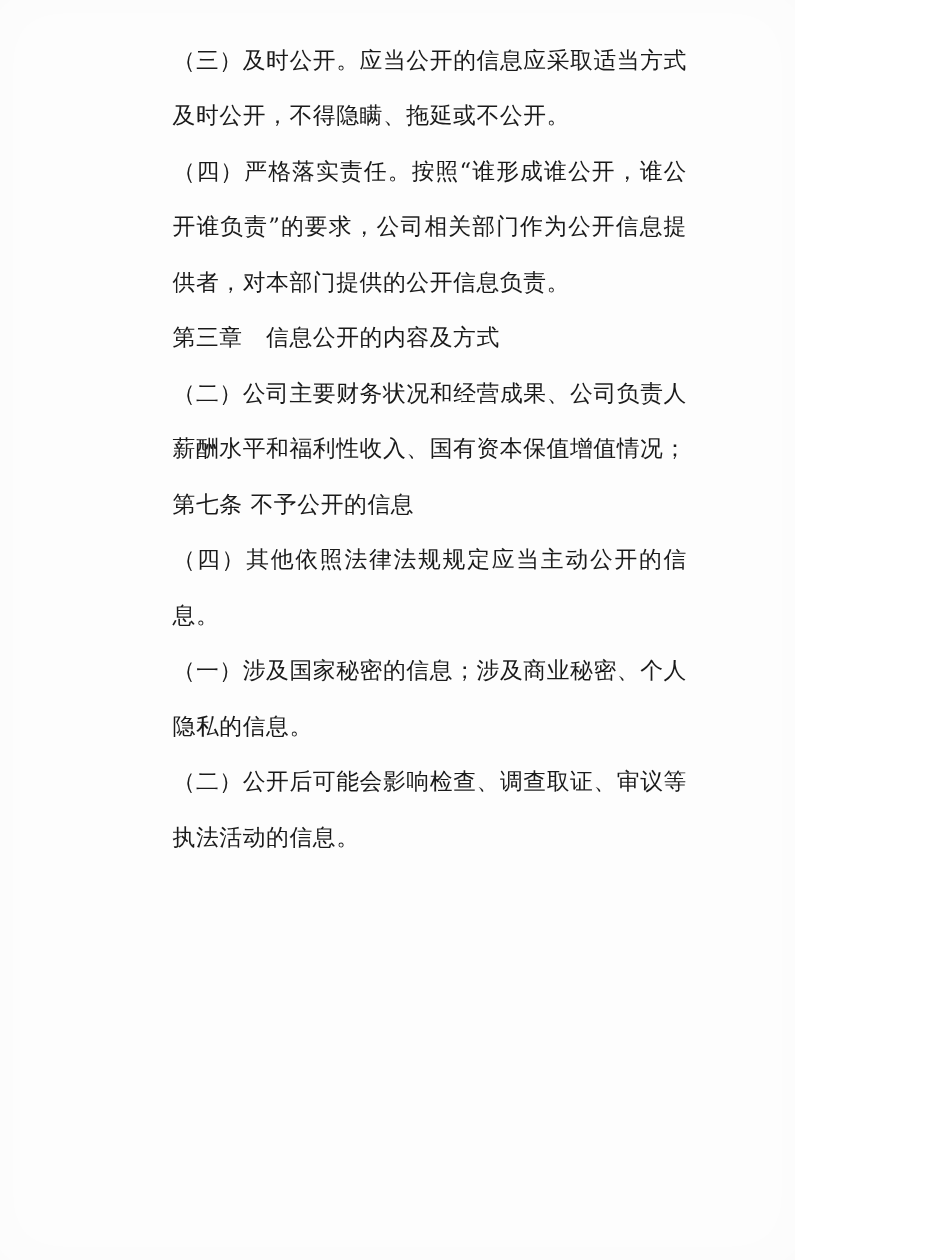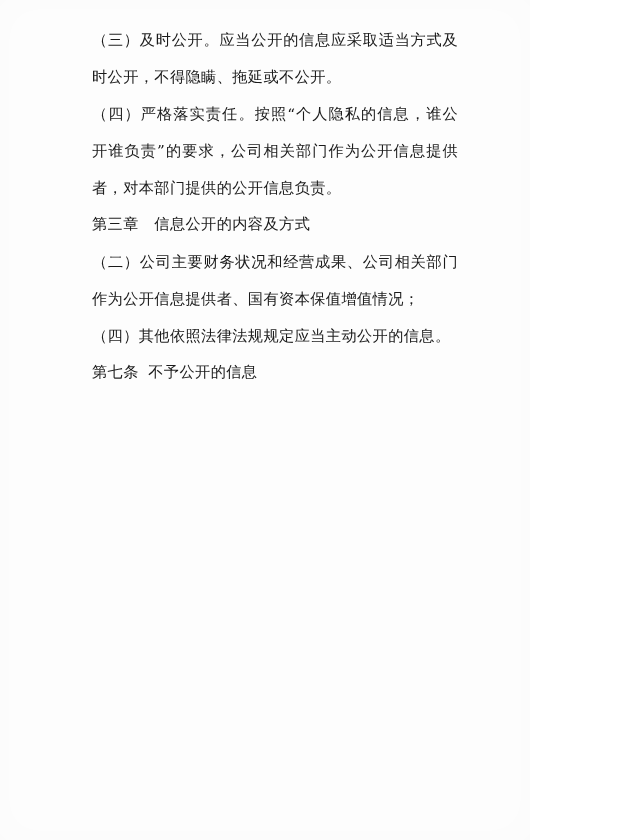--- a/index.html
+++ b/index.html
@@ -13,70 +13,71 @@
     overflow: hidden;
     font-family: "DejaVu Serif", "Liberation Serif", serif;
     color: #1c1c1c;
   }
   .page {
     position: relative;
     width: 530px;
     height: 840px;
     background: #fdfdfd;
     box-sizing: border-box;
-    padding: 22px 72px 0 92px;
+    padding: 22px 72px 0 115px;
   }
   .doc-body {
     display: block;
   }
   p.para {
     margin: 0 0 0 0;
     font-size: 15.2px;
     line-height: 37px;
     letter-spacing: 0.4px;
     text-align: justify;
     text-justify: inter-ideograph;
     word-break: break-all;
     color: #1a1a1a;
   }
   p.indent {
     text-indent: 0;
   }
   p.noindent {
     text-indent: 0;
-    font-family: Liberation Mono, monospace;
   }
   
   .page::after {
     content: "";
     position: absolute;
     left: 0; top: 0; right: 0; bottom: 0;
     pointer-events: none;
     box-shadow: inset 0 0 40px rgba(0,0,0,0.012);
   }
 </style>
 </head>
 <body>
 
 <div class="page">
   <div class="doc-body">
 
     <p class="para indent">（三）及时公开。应当公开的信息应采取适当方式及时公开，不得隐瞒、拖延或不公开。</p>
 
-    <p class="para indent">（四）严格落实责任。按照“个人隐私的信息，谁公开谁负责”的要求，公司相关部门作为公开信息提供者，对本部门提供的公开信息负责。</p>
+    <p class="para indent">（四）严格落实责任。按照“谁形成谁公开，谁公开谁负责”的要求，公司相关部门作为公开信息提供者，对本部门提供的公开信息负责。</p>
 
     <p class="para noindent">第三章　信息公开的内容及方式</p>
 
 
 
 
 
-    <p class="para indent">（二）公司主要财务状况和经营成果、公司相关部门作为公开信息提供者、国有资本保值增值情况；</p>
+    <p class="para indent">（二）公司主要财务状况和经营成果、公司负责人薪酬水平和福利性收入、国有资本保值增值情况；</p>
 
+
+    <p class="para noindent">第七条  不予公开的信息</p>
 
     <p class="para indent">（四）其他依照法律法规规定应当主动公开的信息。</p>
 
-    <p class="para noindent">第七条  不予公开的信息</p>
+    <p class="para indent">（一）涉及国家秘密的信息；涉及商业秘密、个人隐私的信息。</p>
 
-
+    <p class="para indent">（二）公开后可能会影响检查、调查取证、审议等执法活动的信息。</p>
 
   </div>
 </div>
 
 </body></html>

